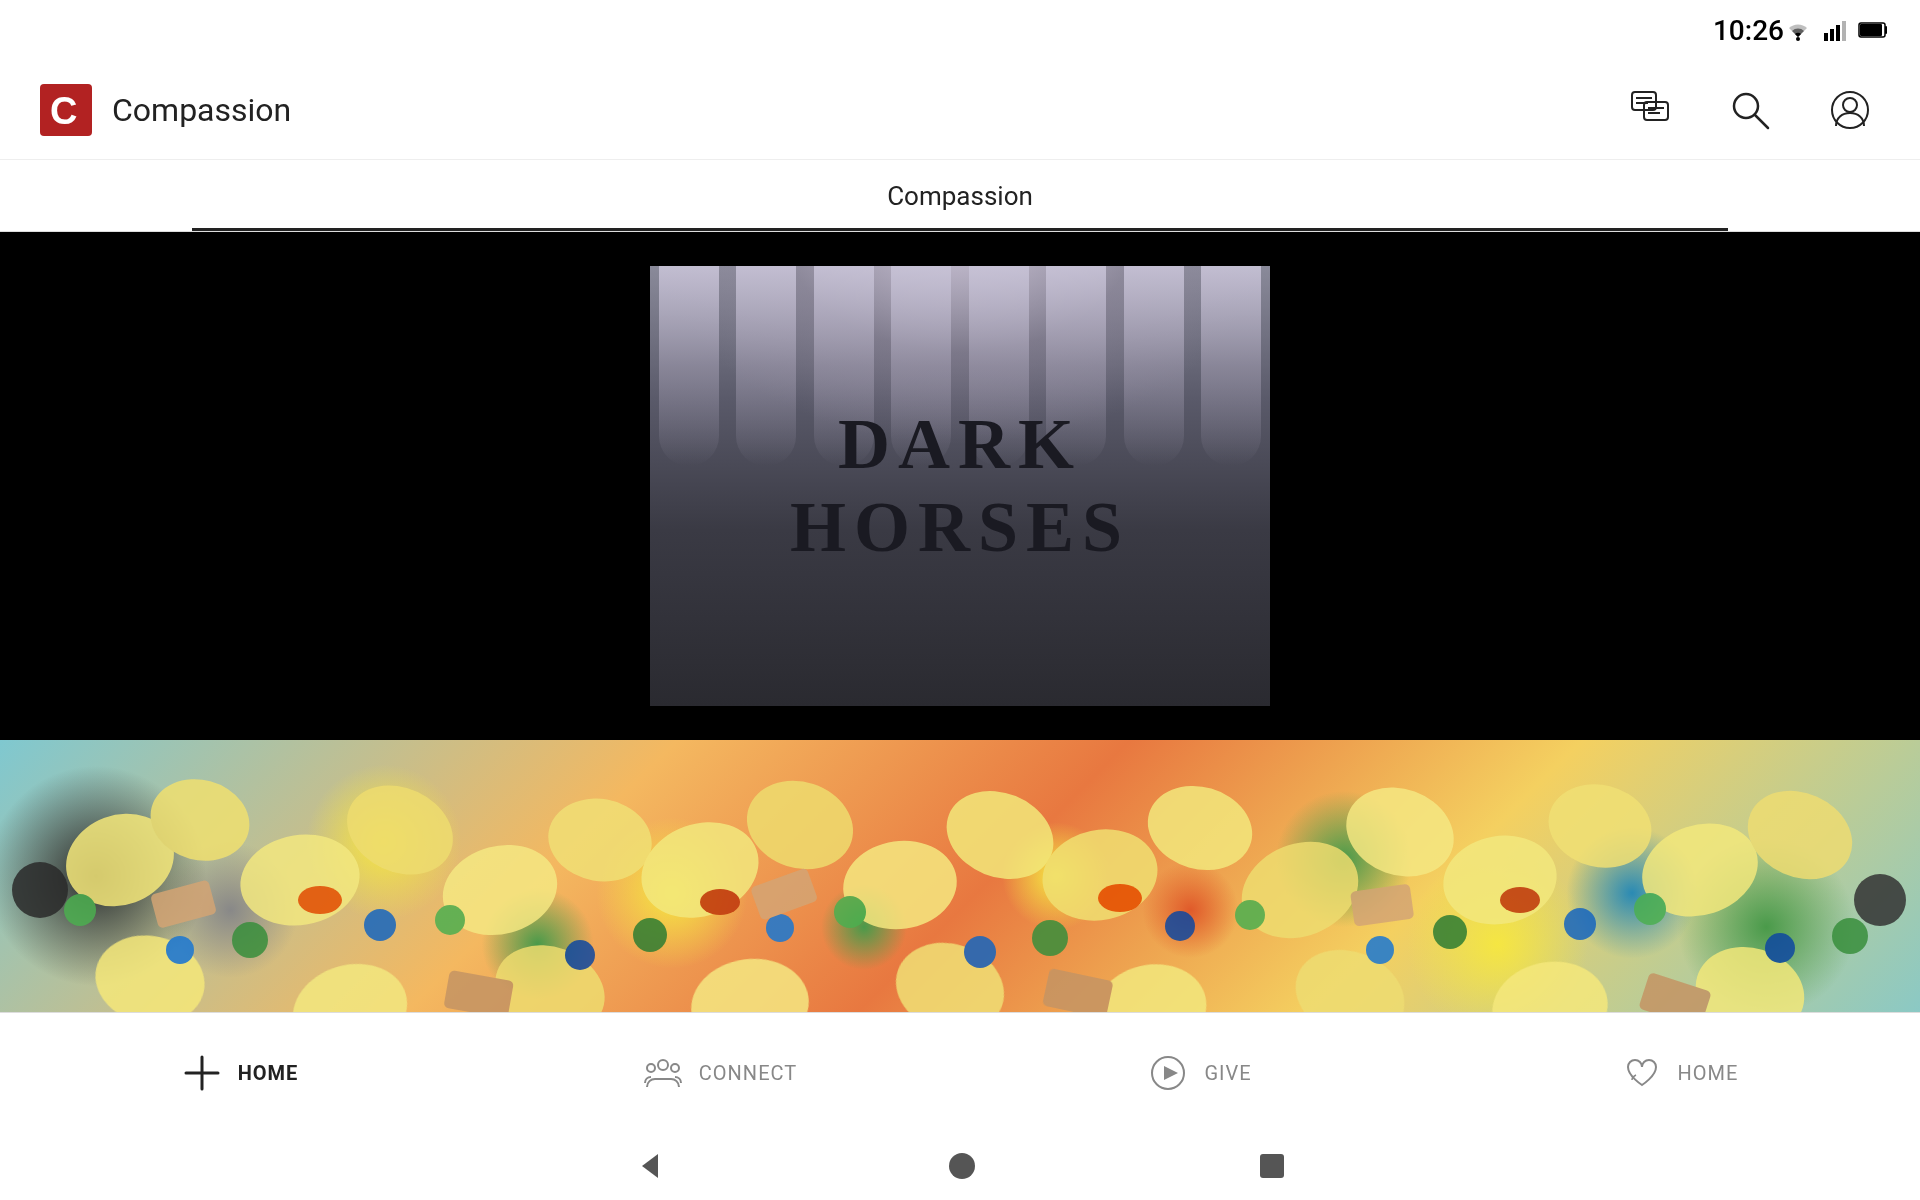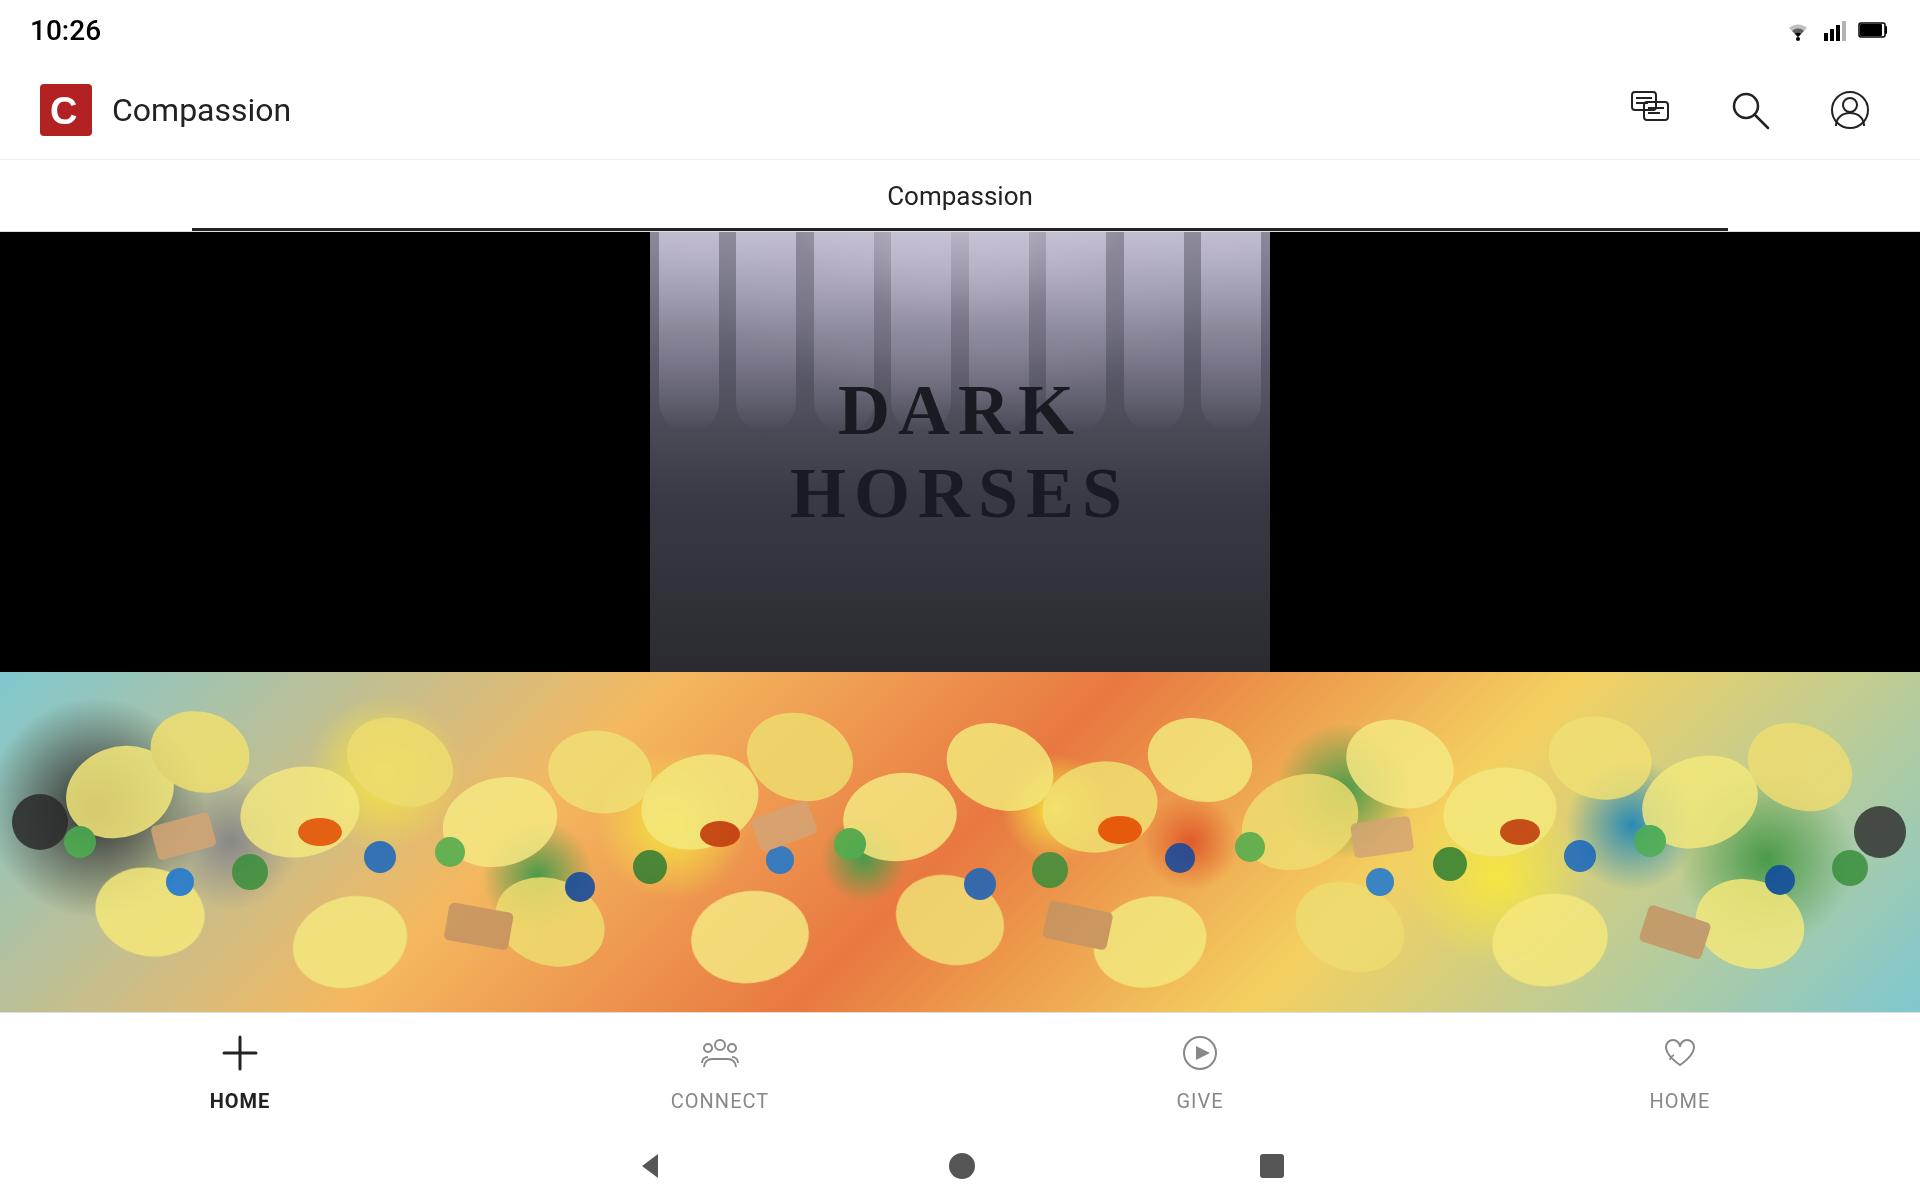--- a/index.html
+++ b/index.html
@@ -13,21 +13,21 @@
       position: relative;
     }
 
     
     .status-bar {
       width: 100%;
       height: 60px;
       background: #fff;
       display: flex;
       align-items: center;
-      justify-content: space-between;
+      justify-content: flex-end;
       padding: 0 30px;
       position: relative;
       z-index: 10;
     }
     .status-time {
       font-size: 28px;
       font-weight: 500;
       color: #000;
     }
     .status-icons {
@@ -134,21 +134,21 @@
       height: calc(1200px - 60px - 100px - 72px - 120px - 68px);
       
       
       position: relative;
       overflow: hidden;
     }
 
     
     .hero-section {
       width: 100%;
-      height: 440px;
+      height: 508px;
       background: #000;
       position: relative;
       display: flex;
       align-items: center;
       justify-content: center;
     }
     .hero-image {
       width: 620px;
       height: 440px;
       background: linear-gradient(180deg, #8a8a9a 0%, #5a5a6a 30%, #3a3a44 60%, #2a2a30 100%);
@@ -244,21 +244,21 @@
       align-items: center;
       justify-content: space-around;
       position: absolute;
       bottom: 68px;
       left: 0;
       z-index: 10;
     }
     .nav-item {
       flex: 1;
       display: flex;
-      flex-direction: column;
+      flex-direction: row;
       align-items: center;
       justify-content: center;
       gap: 16px;
       cursor: pointer;
     }
     .nav-item svg {
       width: 40px;
       height: 40px;
       stroke: #888;
       fill: none;

